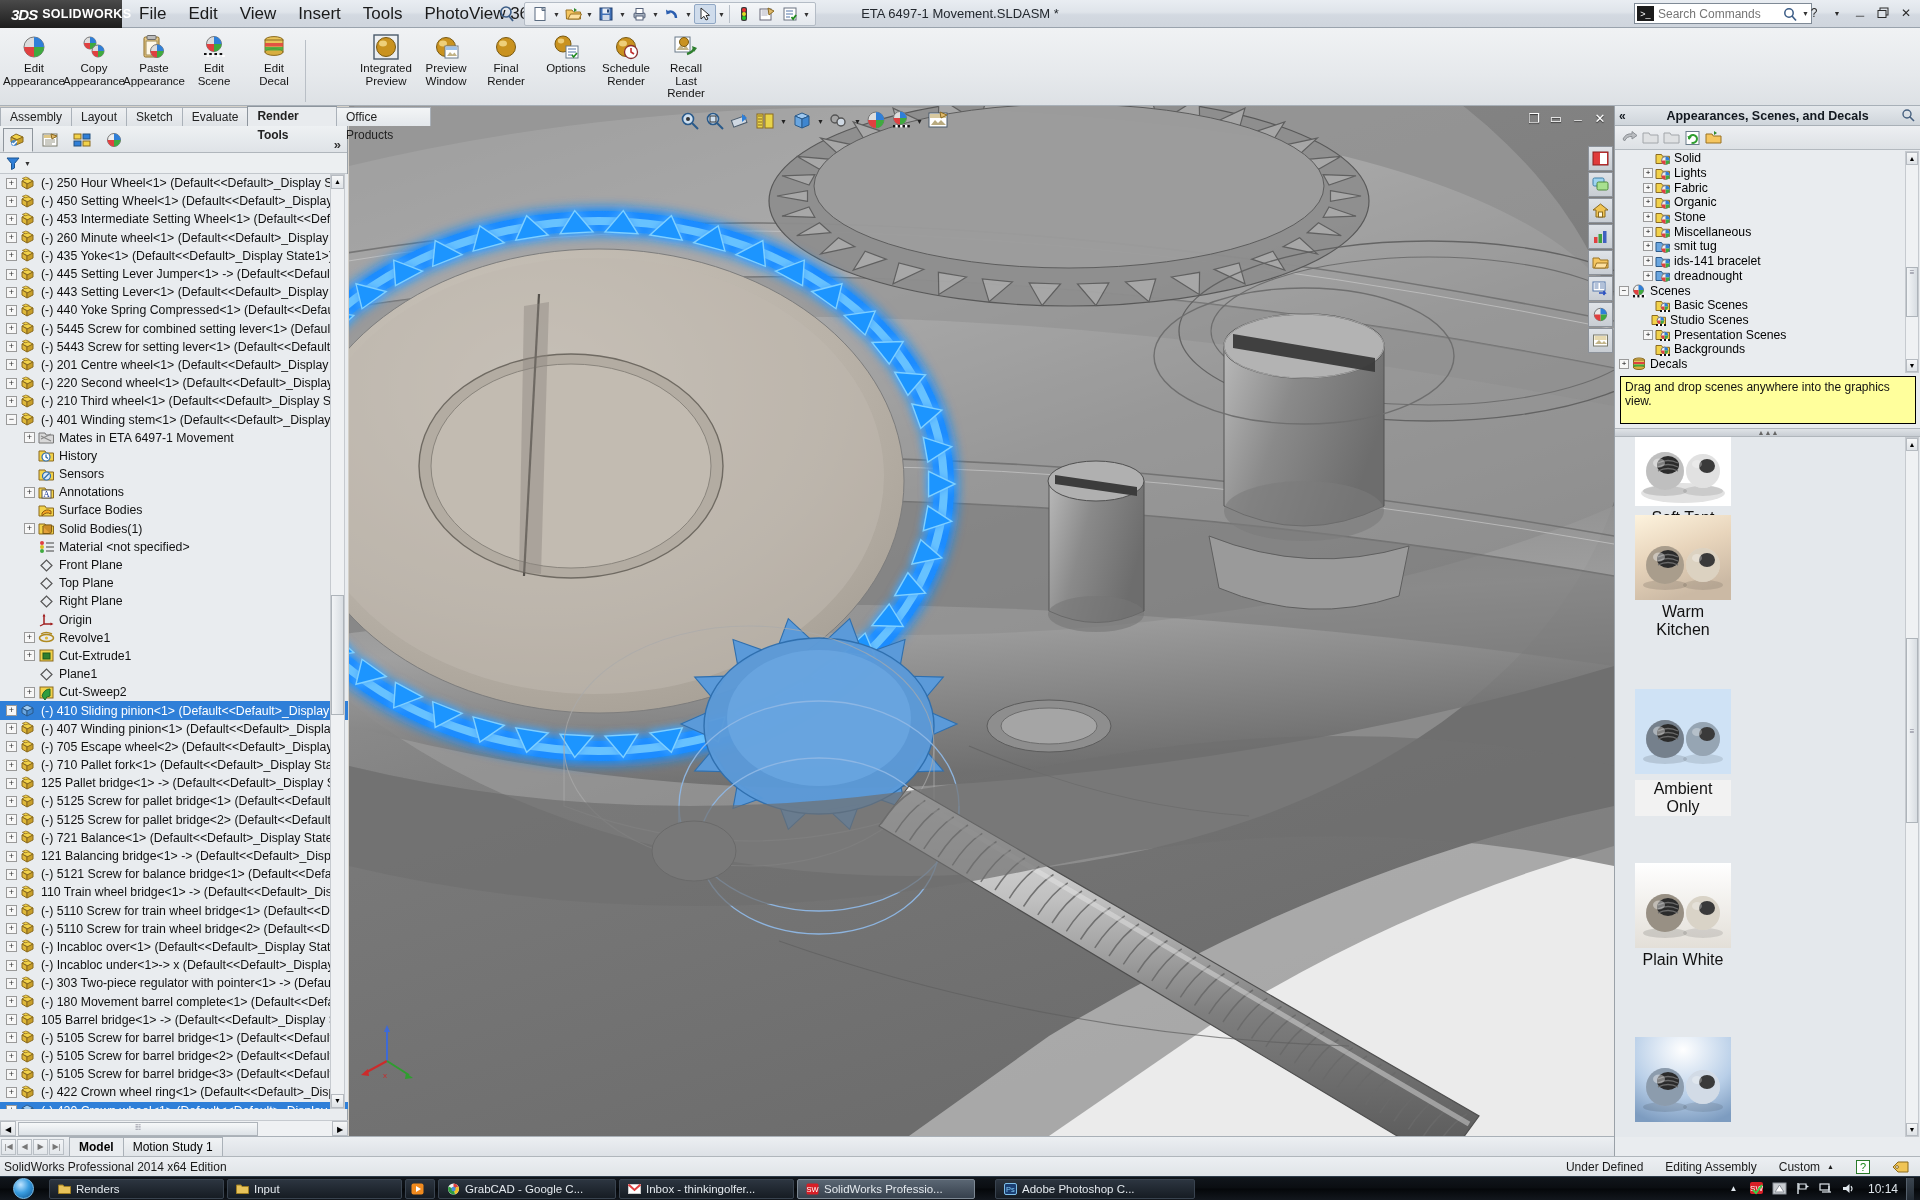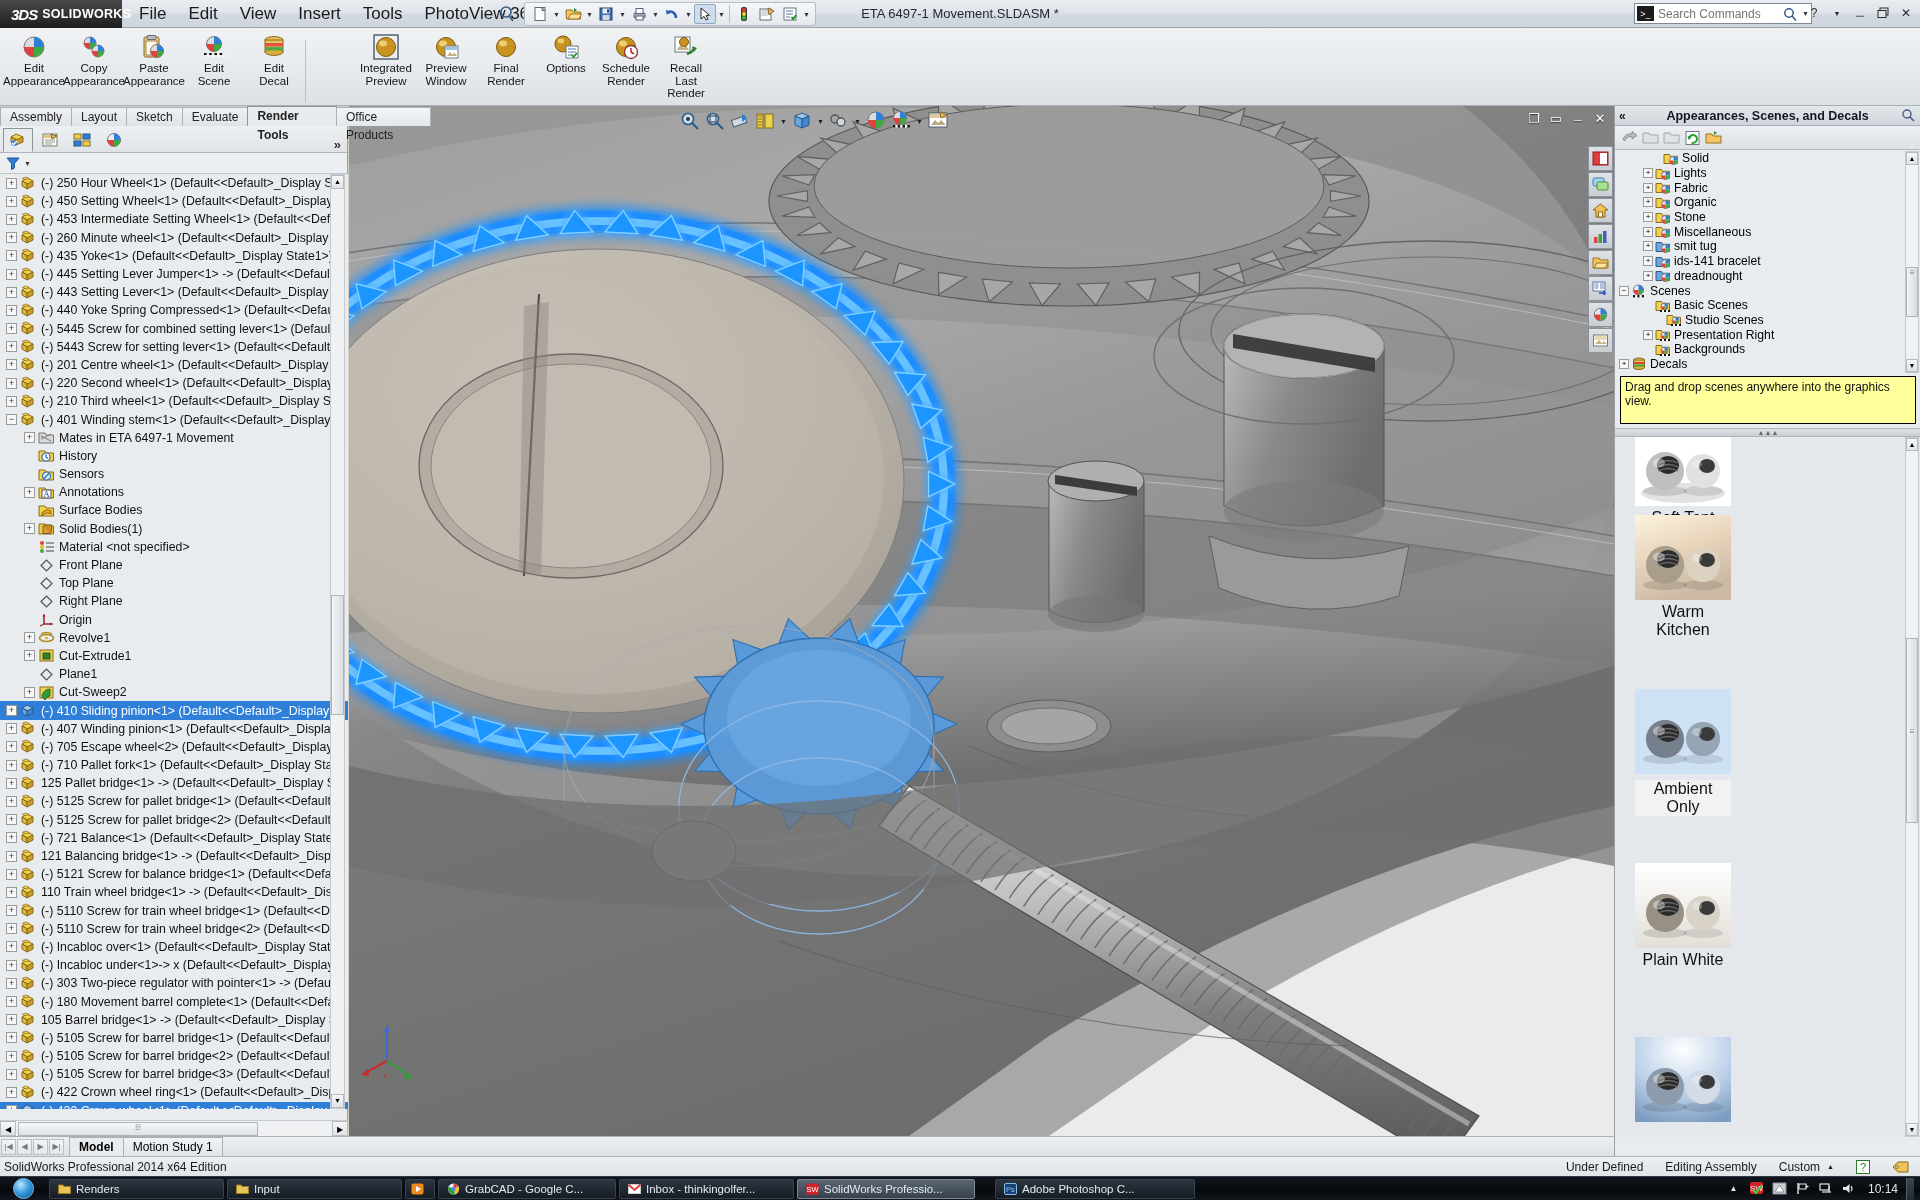--- a/index.html
+++ b/index.html
@@ -1734,21 +1734,21 @@
           </svg>
       </span>
       <span>
         <svg width="17" height="16">
             <path d="M1 4 h6 l1.3 2 h7.7 v7 h-15 z" fill="#f5c660" stroke="#9a7222"></path>
             <path d="M9 1 l3 2 -3 2z" fill="#2f8a2f"></path>
           </svg>
       </span>
     </div>
     <div class="tp-tree" id="tptree">
-        <div class="tprow" style="padding-left: 36px;">
+        <div class="tprow" style="padding-left: 28px;">
           <span class="sp"></span>
           <span class="ic">
             <svg width="16" height="14">
               <path d="M1 2.5 h5.5 l1.1 1.8 h6.9 v7.2 h-13.5z" fill="#f2d24a" stroke="#8a6a22"></path>
               <circle cx="10.5" cy="8.5" r="4" fill="#eee" stroke="#777"></circle>
               <path d="M10.5 4.5 A4 4 0 0 1 14.5 8.5 L10.5 8.5Z" fill="#2f7fd8"></path>
               <path d="M10.5 8.5 L14.5 8.5 A4 4 0 0 1 10.5 12.5Z" fill="#3faa3f"></path>
               <path d="M10.5 8.5 L10.5 12.5 A4 4 0 0 1 6.5 8.5Z" fill="#e04040"></path>
             </svg>
           </span>
@@ -1891,21 +1891,21 @@
                 <rect x="5" y="11" width="2" height="2" fill="#111"></rect>
                 <rect x="7" y="11" width="2" height="2" fill="#fff"></rect>
                 <rect x="9" y="11" width="2" height="2" fill="#111"></rect>
                 <rect x="11" y="11" width="2" height="2" fill="#fff"></rect>
                 <rect x="13" y="11" width="2" height="2" fill="#111"></rect>
               </g>
             </svg>
           </span>
           <span>Basic Scenes</span>
         </div>
-        <div class="tprow" style="padding-left: 39px;">
+        <div class="tprow" style="padding-left: 24px;">
           <span class="sp"></span>
           <span class="ic">
             <svg width="16" height="14">
               <path d="M1 2.5 h5.5 l1.1 1.8 h6.9 v7.2 h-13.5z" fill="#f2d24a" stroke="#8a6a22"></path>
               <circle cx="9.5" cy="7.5" r="3.4" fill="#eee" stroke="#777"></circle>
               <path d="M9.5 4.1 A3.4 3.4 0 0 1 12.9 7.5 L9.5 7.5Z" fill="#2f7fd8"></path>
               <path d="M9.5 7.5 L12.9 7.5 A3.4 3.4 0 0 1 9.5 10.9Z" fill="#3faa3f"></path>
               <path d="M9.5 7.5 L9.5 10.9 A3.4 3.4 0 0 1 6.1 7.5Z" fill="#e04040"></path>
               <g>
                 <rect x="5" y="11" width="2" height="2" fill="#111"></rect>
@@ -1929,21 +1929,21 @@
               <path d="M9.5 7.5 L9.5 10.9 A3.4 3.4 0 0 1 6.1 7.5Z" fill="#e04040"></path>
               <g>
                 <rect x="5" y="11" width="2" height="2" fill="#111"></rect>
                 <rect x="7" y="11" width="2" height="2" fill="#fff"></rect>
                 <rect x="9" y="11" width="2" height="2" fill="#111"></rect>
                 <rect x="11" y="11" width="2" height="2" fill="#fff"></rect>
                 <rect x="13" y="11" width="2" height="2" fill="#111"></rect>
               </g>
             </svg>
           </span>
-          <span>Presentation Right</span>
+          <span>Presentation Scenes</span>
         </div>
         <div class="tprow" style="padding-left: 28px;">
           <span class="sp"></span>
           <span class="ic">
             <svg width="16" height="14">
               <path d="M1 2.5 h5.5 l1.1 1.8 h6.9 v7.2 h-13.5z" fill="#f2d24a" stroke="#8a6a22"></path>
               <circle cx="9.5" cy="7.5" r="3.4" fill="#eee" stroke="#777"></circle>
               <path d="M9.5 4.1 A3.4 3.4 0 0 1 12.9 7.5 L9.5 7.5Z" fill="#2f7fd8"></path>
               <path d="M9.5 7.5 L12.9 7.5 A3.4 3.4 0 0 1 9.5 10.9Z" fill="#3faa3f"></path>
               <path d="M9.5 7.5 L9.5 10.9 A3.4 3.4 0 0 1 6.1 7.5Z" fill="#e04040"></path>

